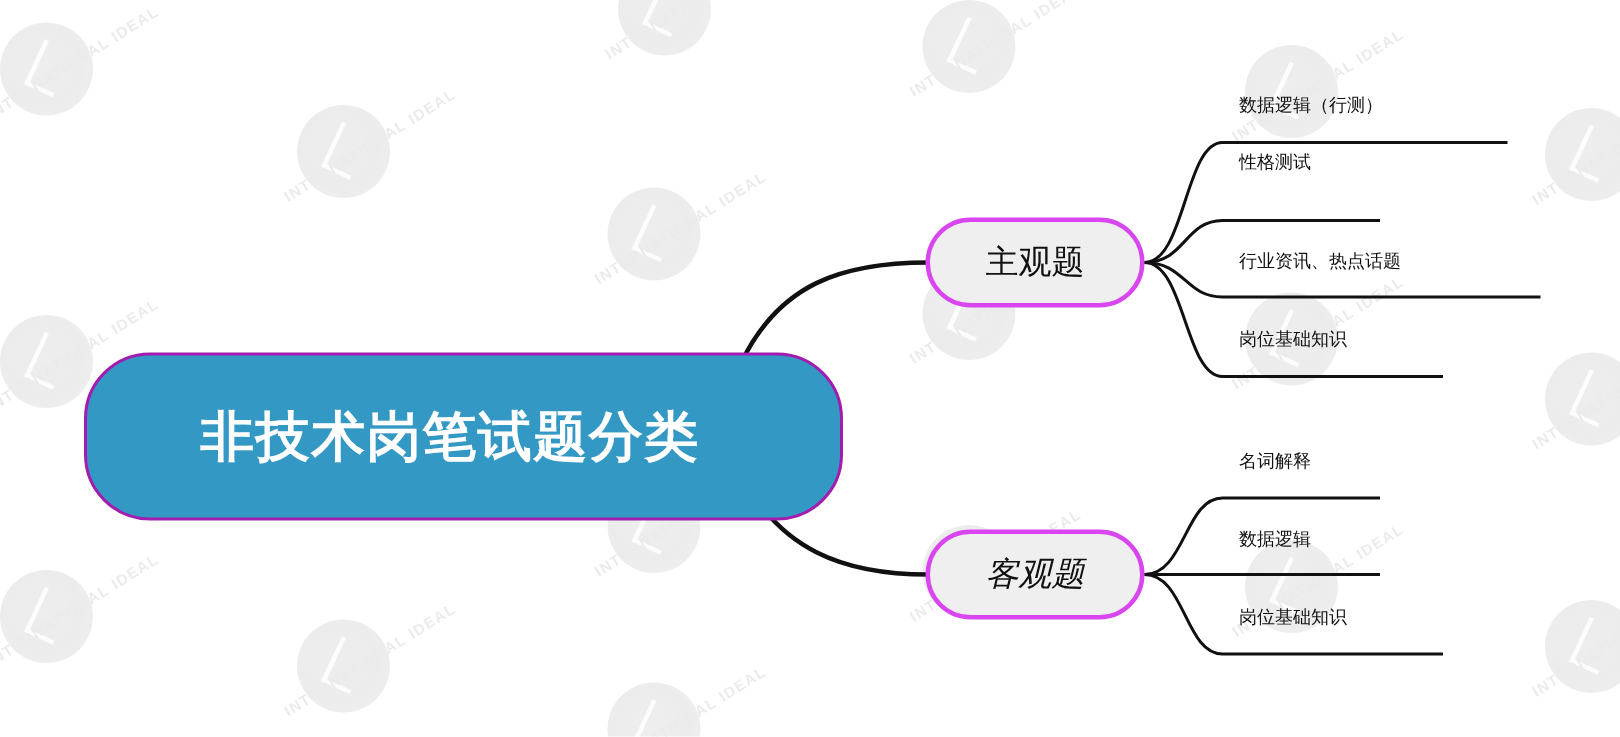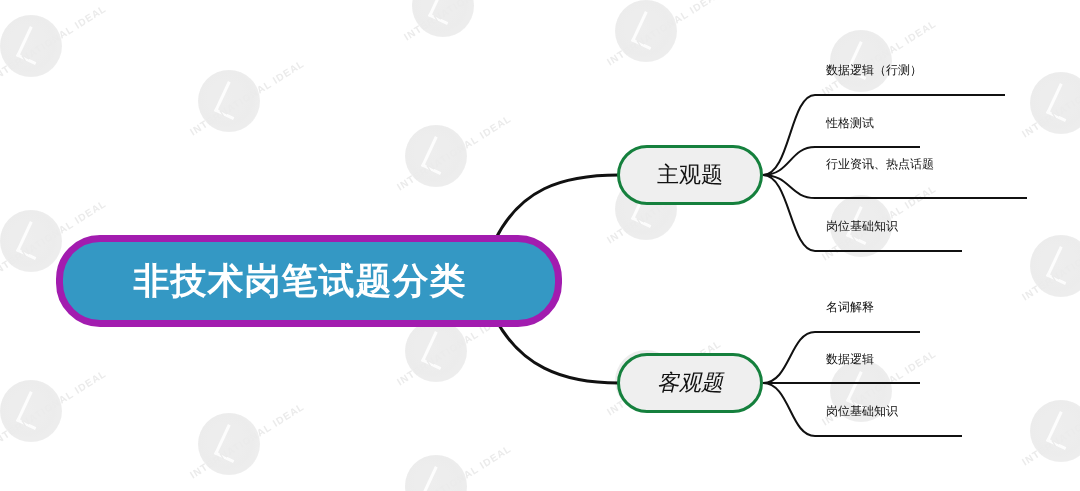--- a/index.html
+++ b/index.html
@@ -66,24 +66,24 @@
       top: 0;
       width: 1080px;
       height: 491px;
       z-index: 1;
     }
     .root-node {
       position: absolute;
       left: 56px;
       top: 235px;
       width: 506px;
-      height: 92px;
+      height: 112px;
       box-sizing: border-box;
       background: #3498c4;
-      border: 7px solid #a21caf;
+      border: 2px solid #a21caf;
       border-radius: 44px;
       display: flex;
       align-items: center;
       justify-content: center;
       z-index: 2;
     }
     .root-node span {
       color: #ffffff;
       font-family: "DejaVu Sans", sans-serif;
       font-weight: bold;
@@ -91,21 +91,21 @@
       letter-spacing: 1px;
       margin-left: -18px;
     }
     .branch-node {
       position: absolute;
       left: 617px;
       width: 146px;
       height: 60px;
       box-sizing: border-box;
       background: #efefef;
-      border: 3px solid #15803d;
+      border: 3px solid #d946ef;
       border-radius: 30px;
       display: flex;
       align-items: center;
       justify-content: center;
       z-index: 2;
     }
     .branch-node span {
       color: #111111;
       font-size: 22px;
       font-family: "DejaVu Sans", sans-serif;
@@ -219,19 +219,19 @@
 
 <div class="branch-node" style="top:145px;">
   <span>主观题</span>
 </div>
 
 <div class="branch-node" style="top:353px;font-style:italic;">
   <span>客观题</span>
 </div>
 
 <div class="leaf" style="top:62px;">数据逻辑（行测）</div>
-<div class="leaf" style="top:115px;font-family:Liberation Serif, serif;">性格测试</div>
-<div class="leaf" style="top:156px;">行业资讯、热点话题</div>
+<div class="leaf" style="top:100px;font-family:Liberation Serif, serif;">性格测试</div>
+<div class="leaf" style="top:166px;">行业资讯、热点话题</div>
 <div class="leaf" style="top:218px;">岗位基础知识</div>
 
 <div class="leaf" style="top:299px;">名词解释</div>
 <div class="leaf" style="top:351px;">数据逻辑</div>
 <div class="leaf" style="top:403px;">岗位基础知识</div>
 
 </body></html>

